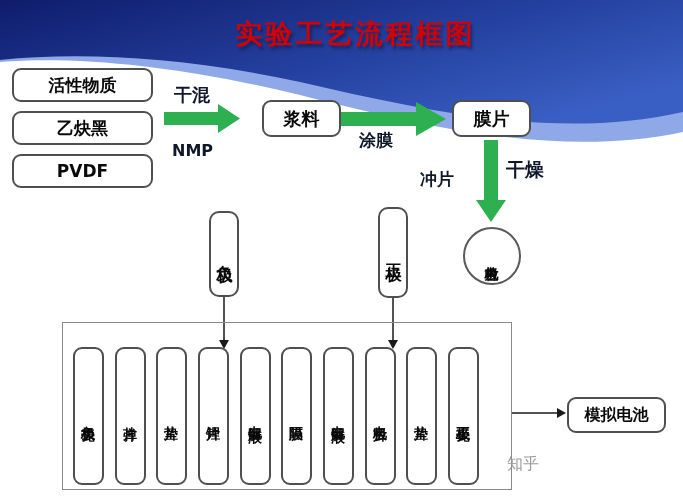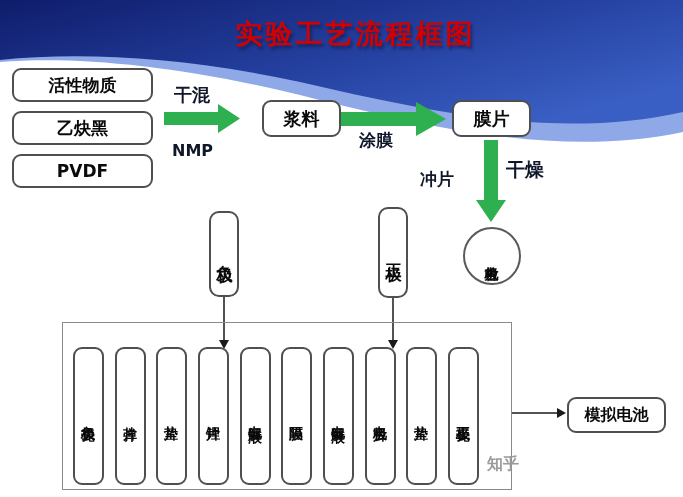--- a/index.html
+++ b/index.html
@@ -46,21 +46,21 @@
   .lbl-nmp   { left:172px; top:141px; font-size:16px; }
   .lbl-stir  { left:337px; top:85px;  font-size:18px; font-weight:700; }
   .lbl-coat  { left:359px; top:129px; font-size:17px;text-align:right; }
   .lbl-punch { left:420px; top:152px; font-size:17px;margin-top:16px; }
   .lbl-dry   { left:506px; top:157px; font-size:19px; }
 
   .watermark {
     position:absolute; left:487px; top:454px; z-index:2;
     display:flex; align-items:center; gap:7px; font-size:16px;
   }
-  .wm-brand { color:#9b9b9b; font-weight:700; }
+  .wm-brand { color:#9b9b9b; font-weight:400;margin-left:20px; }
   .wm-user  { color:#8296b5; font-weight:600; }
 </style>
 </head>
 <body>
 
 <div class="page">
 
   <svg class="hdr" width="683" height="170" viewBox="0 0 683 170">
     <defs>
       <linearGradient id="hdrGrad" x1="0" y1="0" x2="1" y2="0.7">

